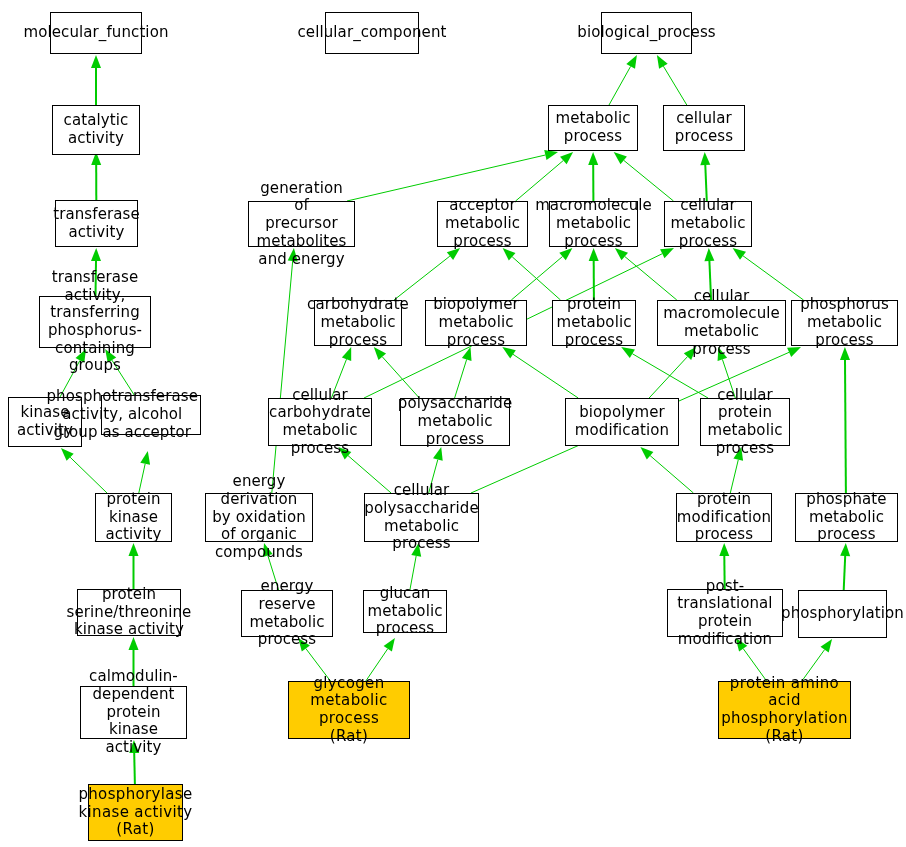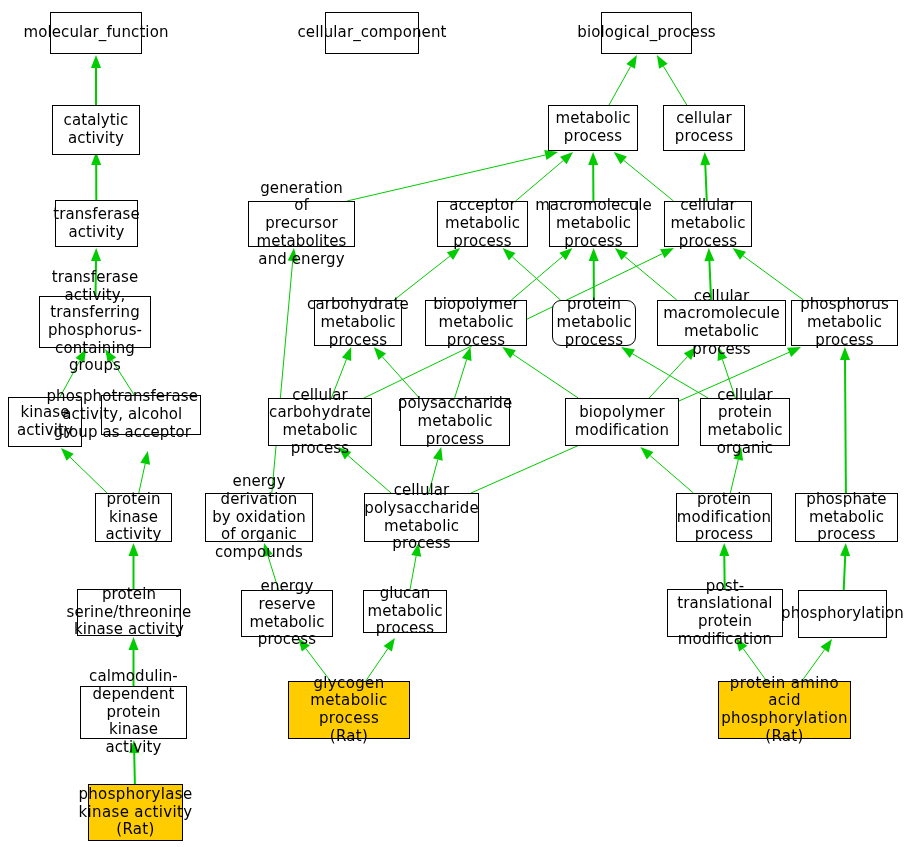--- a/index.html
+++ b/index.html
@@ -291,21 +291,21 @@
 groups</span>
       </div>
       <div class="go-node" style="left: 314px; top: 300px; width: 88px; height: 46px;">
         <span class="label">carbohydrate
 metabolic process</span>
       </div>
       <div class="go-node" style="left: 425px; top: 300px; width: 102px; height: 46px;">
         <span class="label">biopolymer metabolic
 process</span>
       </div>
-      <div class="go-node" style="left: 552px; top: 300px; width: 84px; height: 46px; border-radius: 9px;">
+      <div class="go-node" style="left: 552px; top: 300px; width: 84px; height: 46px;">
         <span class="label">protein metabolic
 process</span>
       </div>
       <div class="go-node" style="left: 657px; top: 300px; width: 129px; height: 46px;">
         <span class="label">cellular macromolecule
 metabolic process</span>
       </div>
       <div class="go-node" style="left: 791px; top: 300px; width: 107px; height: 46px;">
         <span class="label">phosphorus metabolic
 process</span>
@@ -324,21 +324,21 @@
       </div>
       <div class="go-node" style="left: 400px; top: 398px; width: 110px; height: 48px;">
         <span class="label">polysaccharide
 metabolic process</span>
       </div>
       <div class="go-node" style="left: 565px; top: 398px; width: 114px; height: 48px;">
         <span class="label">biopolymer modification</span>
       </div>
       <div class="go-node" style="left: 700px; top: 398px; width: 90px; height: 48px;">
         <span class="label">cellular protein
-metabolic organic</span>
+metabolic process</span>
       </div>
       <div class="go-node" style="left: 95px; top: 493px; width: 77px; height: 49px;">
         <span class="label">protein kinase
 activity</span>
       </div>
       <div class="go-node" style="left: 205px; top: 493px; width: 108px; height: 49px;">
         <span class="label">energy derivation
 by oxidation
 of organic compounds</span>
       </div>

